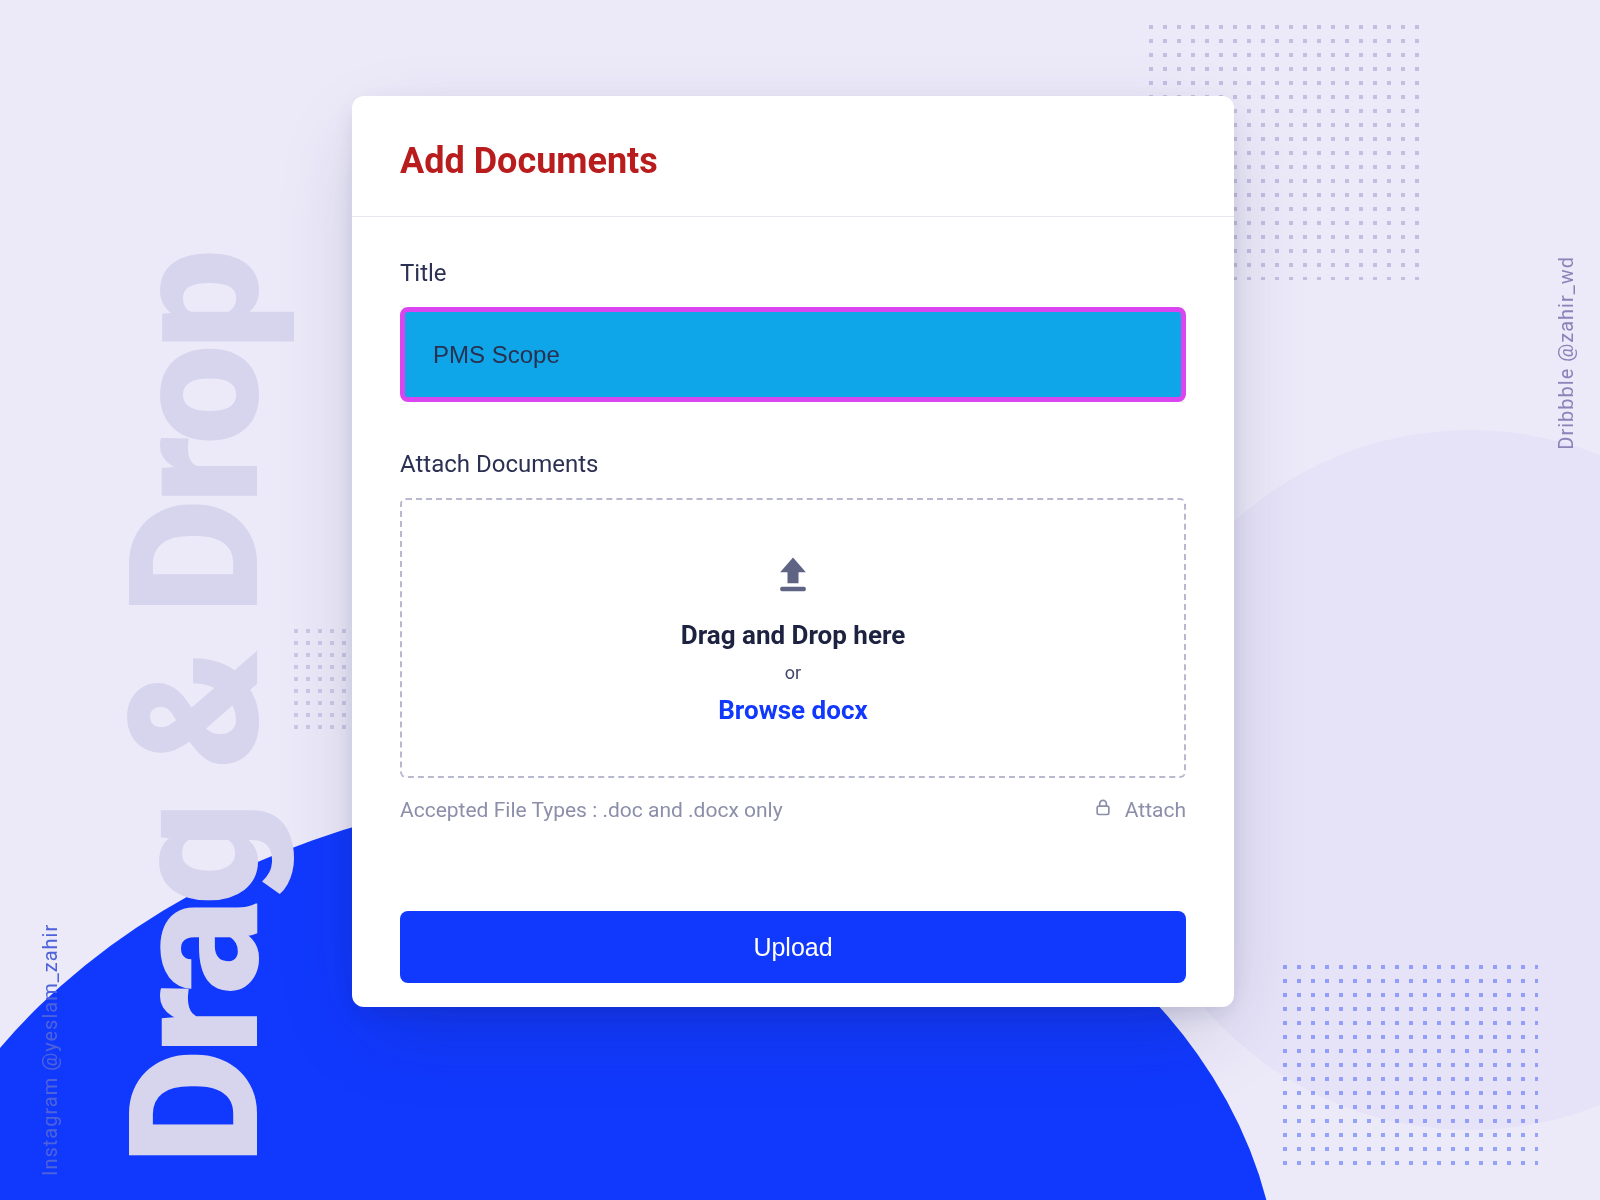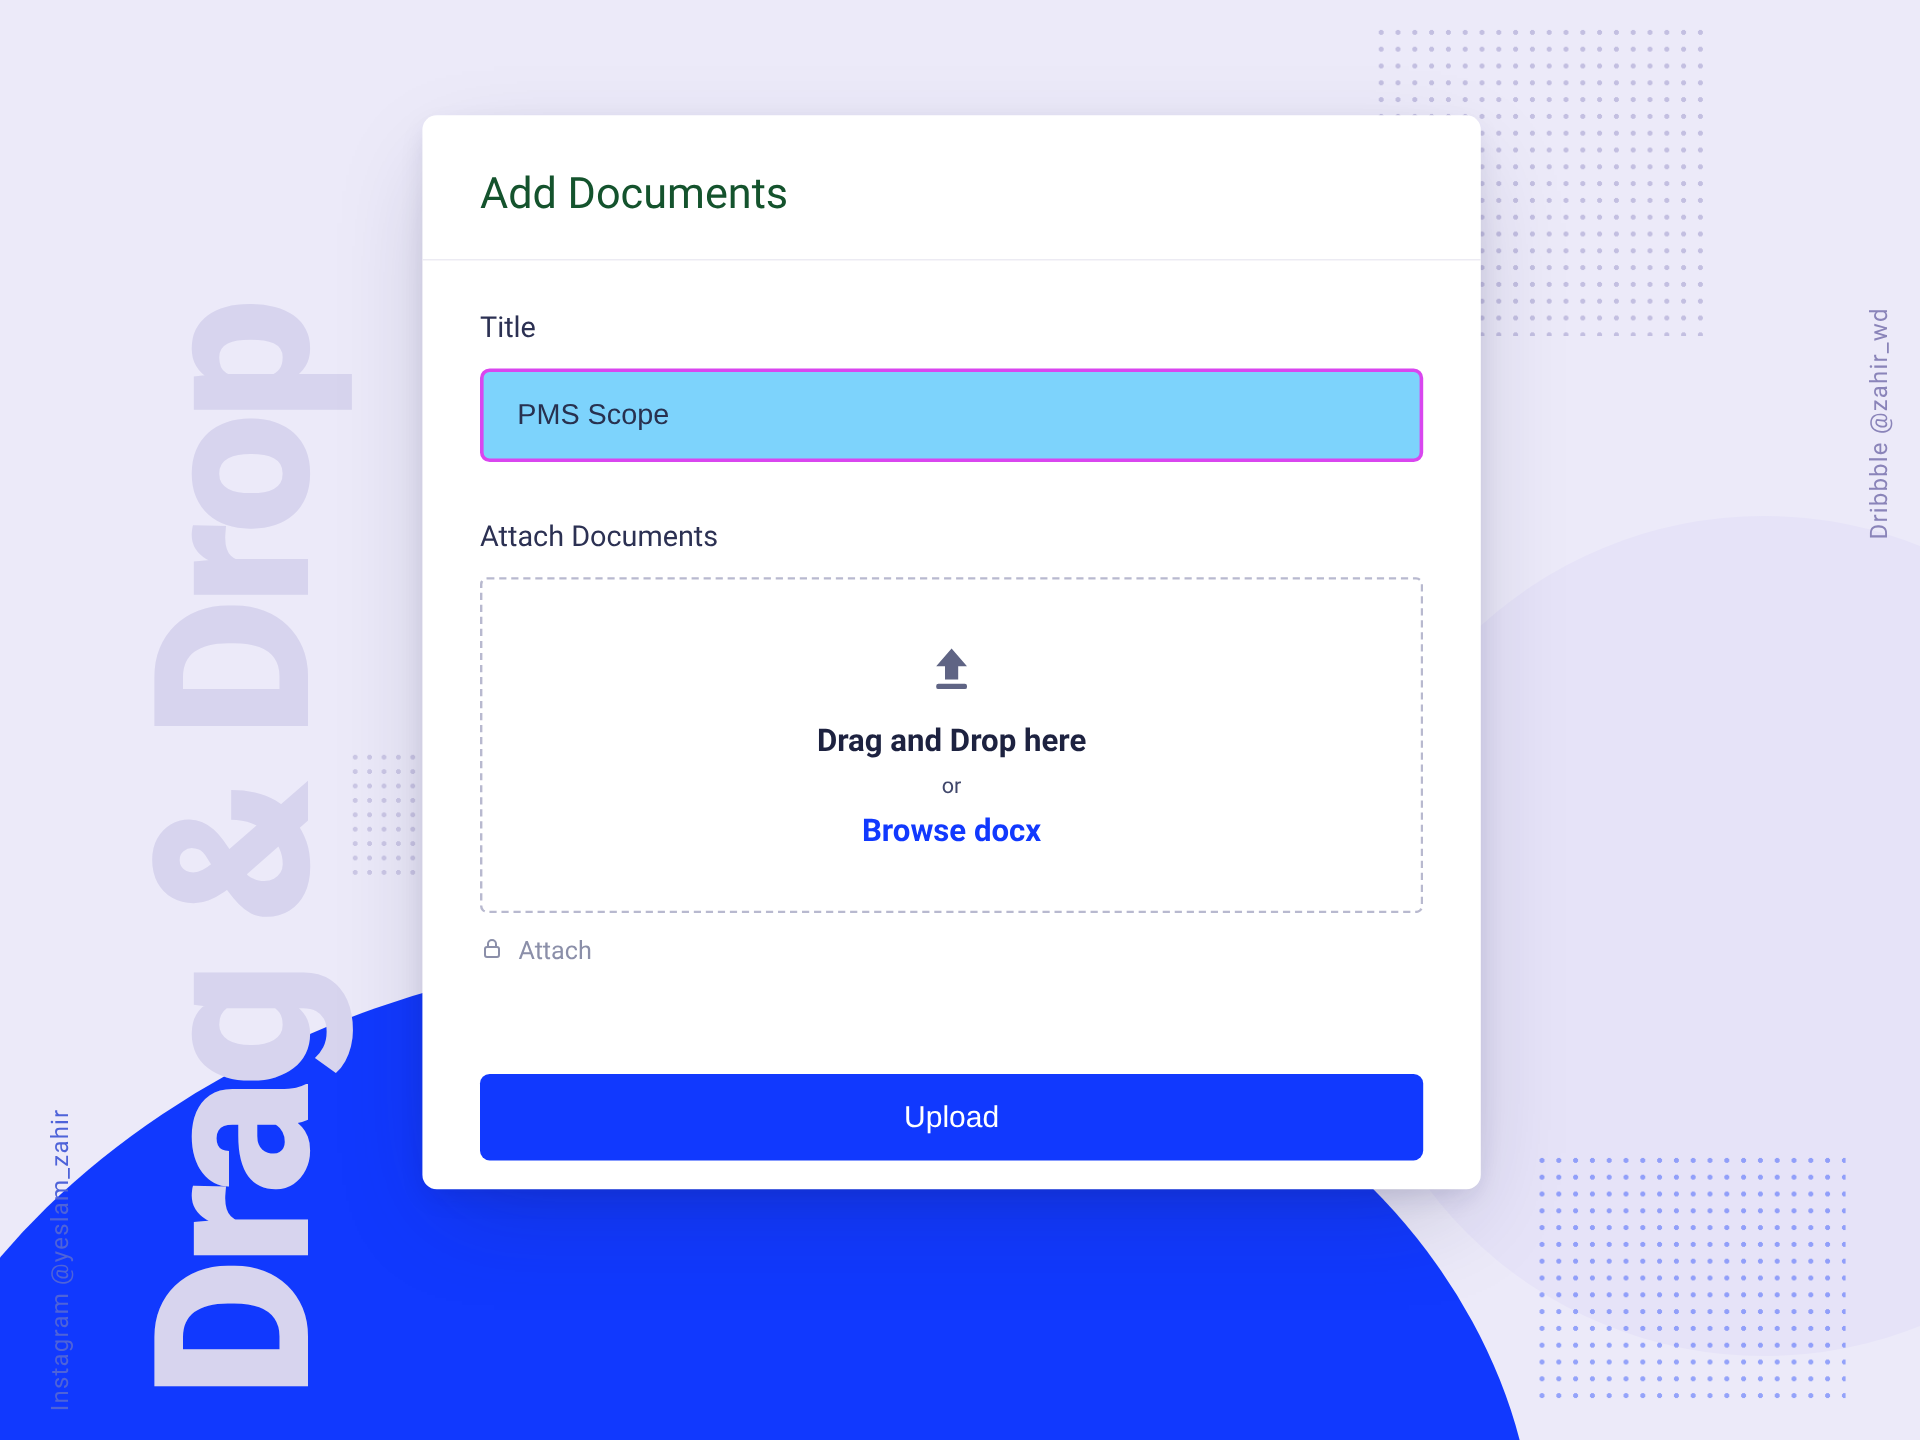--- a/index.html
+++ b/index.html
@@ -75,41 +75,41 @@
     border-radius: 12px;
     box-shadow: 0 30px 80px -20px rgba(30,30,80,0.25), 0 8px 24px -6px rgba(30,30,80,0.15);
     overflow: hidden;
   }
   .card-header {
     padding: 44px 48px 34px 48px;
     border-bottom: 1px solid #E8E7F1;
   }
   .card-title {
     font-size: 36px;
-    font-weight: 400;
-    color: #14532d;
+    font-weight: 700;
+    color: #b91c1c;
   }
   .card-body {
     padding: 42px 48px 24px 48px;
   }
   .field-label {
     font-size: 24px;
     color: #2C3153;
     margin-bottom: 20px;
   }
   .text-input {
     width: 100%;
-    height: 78px;
-    border: 3px solid #d946ef;
+    height: 95px;
+    border: 5px solid #d946ef;
     border-radius: 8px;
     padding: 0 28px;
     font-size: 24px;
     color: #28314F;
     outline: none;
-    background: #7dd3fc;
+    background: #0ea5e9;
   }
   .section-gap { height: 48px; }
 
   .dropzone {
     width: 100%;
     height: 280px;
     border: 2.5px dashed #B8B9CF;
     border-radius: 6px;
     display: flex;
     flex-direction: column;
@@ -194,20 +194,21 @@
           <path d="M12 3 L5 11 H9 V17 H15 V11 H19 Z"></path>
           <rect x="5" y="19" width="14" height="2.4" rx="1"></rect>
         </svg>
       </span>
       <div class="dz-primary">Drag and Drop here</div>
       <div class="dz-or">or</div>
       <div class="dz-browse">Browse docx</div>
     </div>
 
     <div class="hint-row">
+      <span>Accepted File Types : .doc and .docx only</span>
       <span class="secure">
         <span>
           <svg width="20" height="22" viewBox="0 0 24 24" fill="none" stroke="#8B8FA9" stroke-width="2">
             <rect x="5" y="11" width="14" height="10" rx="2"></rect>
             <path d="M8 11 V8 a4 4 0 0 1 8 0 V11"></path>
           </svg>
         </span>
         <span>Attach</span>
       </span>
     </div>

